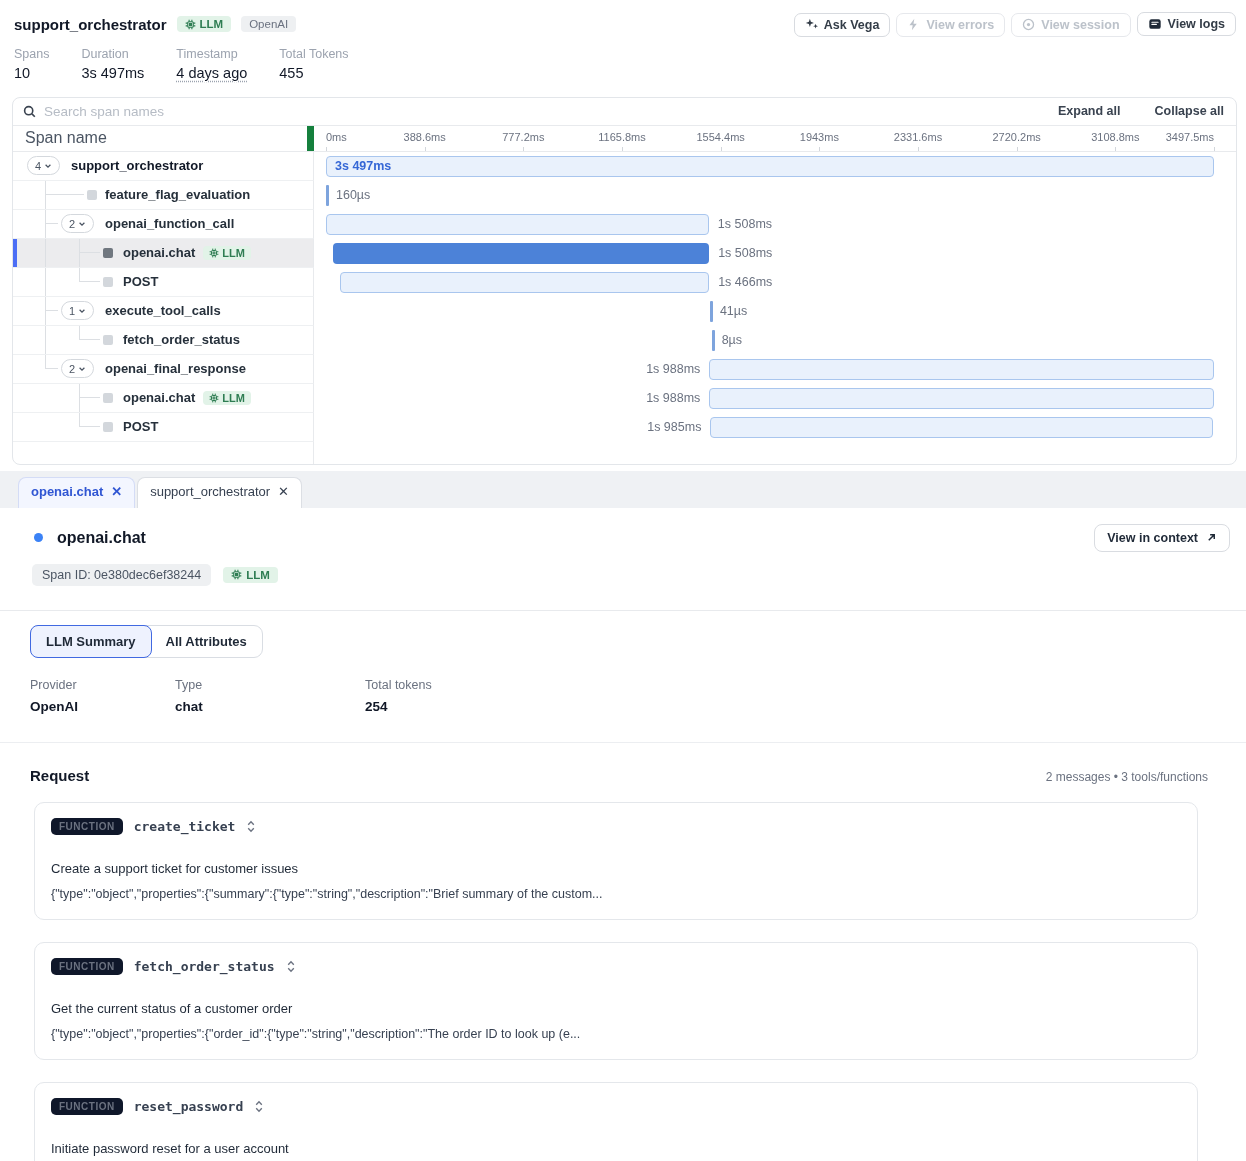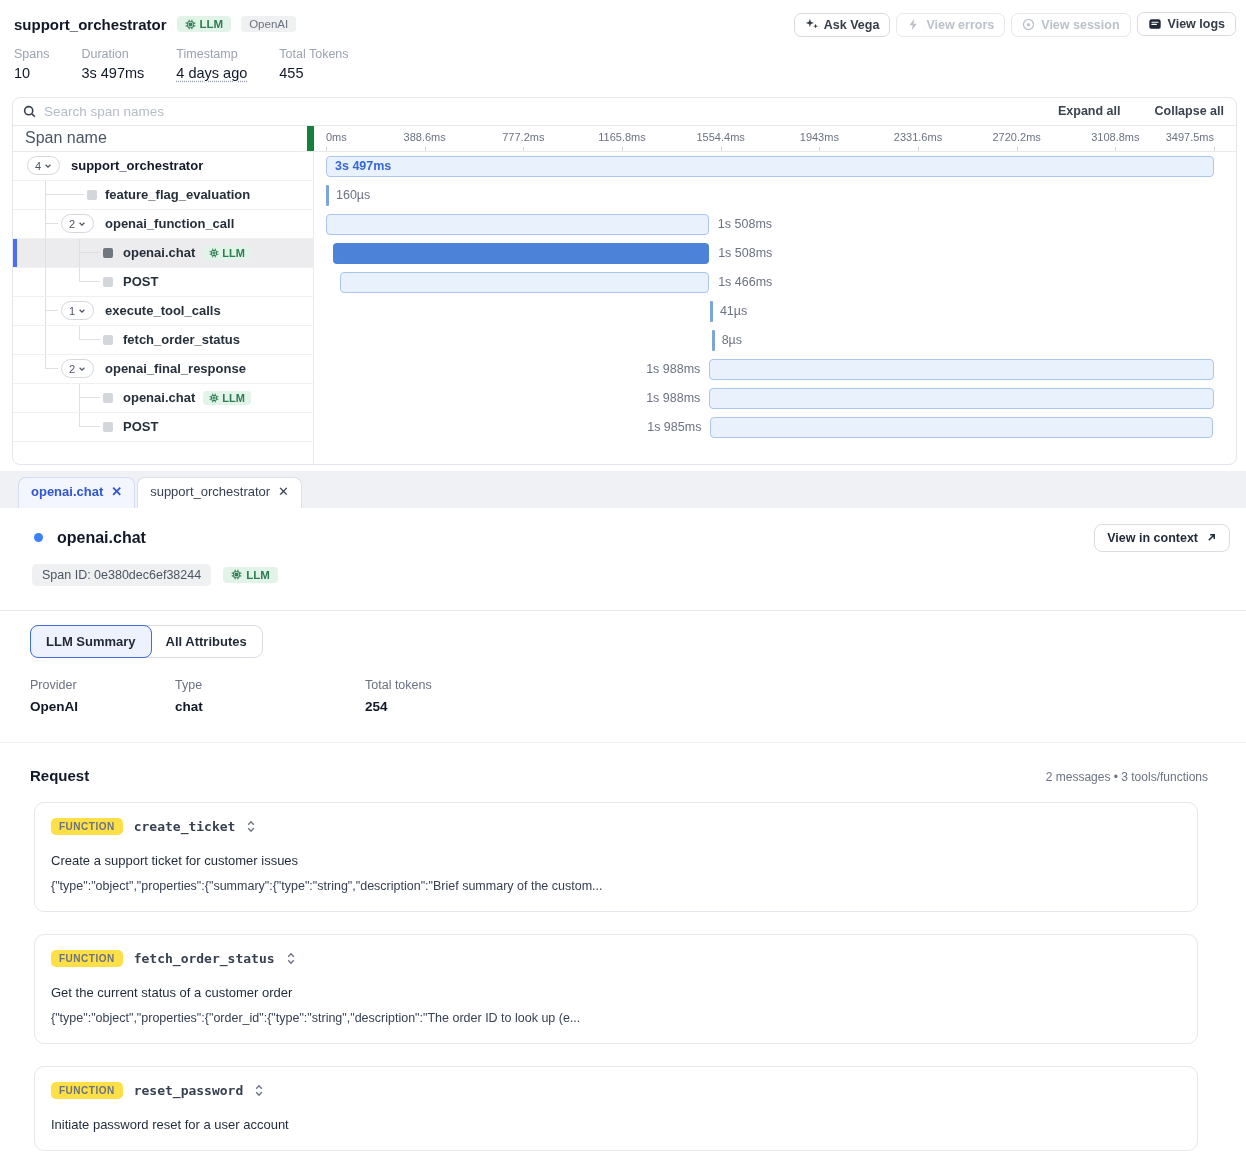--- a/index.html
+++ b/index.html
@@ -91,25 +91,25 @@
   .sec-title { font-size:15px; font-weight:700; margin:36px 0 0 30px; }
   .props { display:grid; grid-template-columns:145px 190px 145px auto; margin:20px 0 0 30px; }
   .prop .lab { font-size:12.5px; color:#6b7280; }
   .prop .val { font-size:13.5px; font-weight:700; margin-top:7px; }
   .div2 { border-bottom:1px solid #eceef1; margin-top:28px; }
   .req-row { display:flex; align-items:baseline; padding:24px 38px 0 30px; }
   .req-meta { margin-left:auto; font-size:12px; color:#6b7280; }
 
   .fcard { margin:18px 48px 22px 34px; border:1px solid #e4e7eb; border-radius:10px; padding:15px 16px 18px 16px; }
   .fhead { display:flex; align-items:center; gap:11px; }
-  .fn-pill { background:#fde047; color:#6b7280; font-size:10px; font-weight:600; letter-spacing:.5px;
+  .fn-pill { background:#0f172a; color:#6b7280; font-size:10px; font-weight:600; letter-spacing:.5px;
     padding:3px 8px; border-radius:5px; }
   .fn-name { font-family:"DejaVu Sans Mono", monospace; font-size:13px; font-weight:700; color:#374151; }
   .fn-exp { color:#6b7280; cursor:pointer; display:inline-flex; }
-  .fn-desc { font-size:13px; color:#1f2937; margin-top:18px; }
+  .fn-desc { font-size:13px; color:#1f2937; margin-top:26px; }
   .fn-schema { font-size:12.5px; color:#374151; margin-top:11px; }
 </style>
 </head>
 <body>
 
 <div class="top">
   <span class="trace-title">support_orchestrator</span>
   <span class="badge llm">
     <svg width="11" height="11" viewBox="0 0 16 16" fill="none" stroke="#2e7d52" stroke-width="1.6">
         <rect x="4" y="4" width="8" height="8" rx="1.5"></rect>

